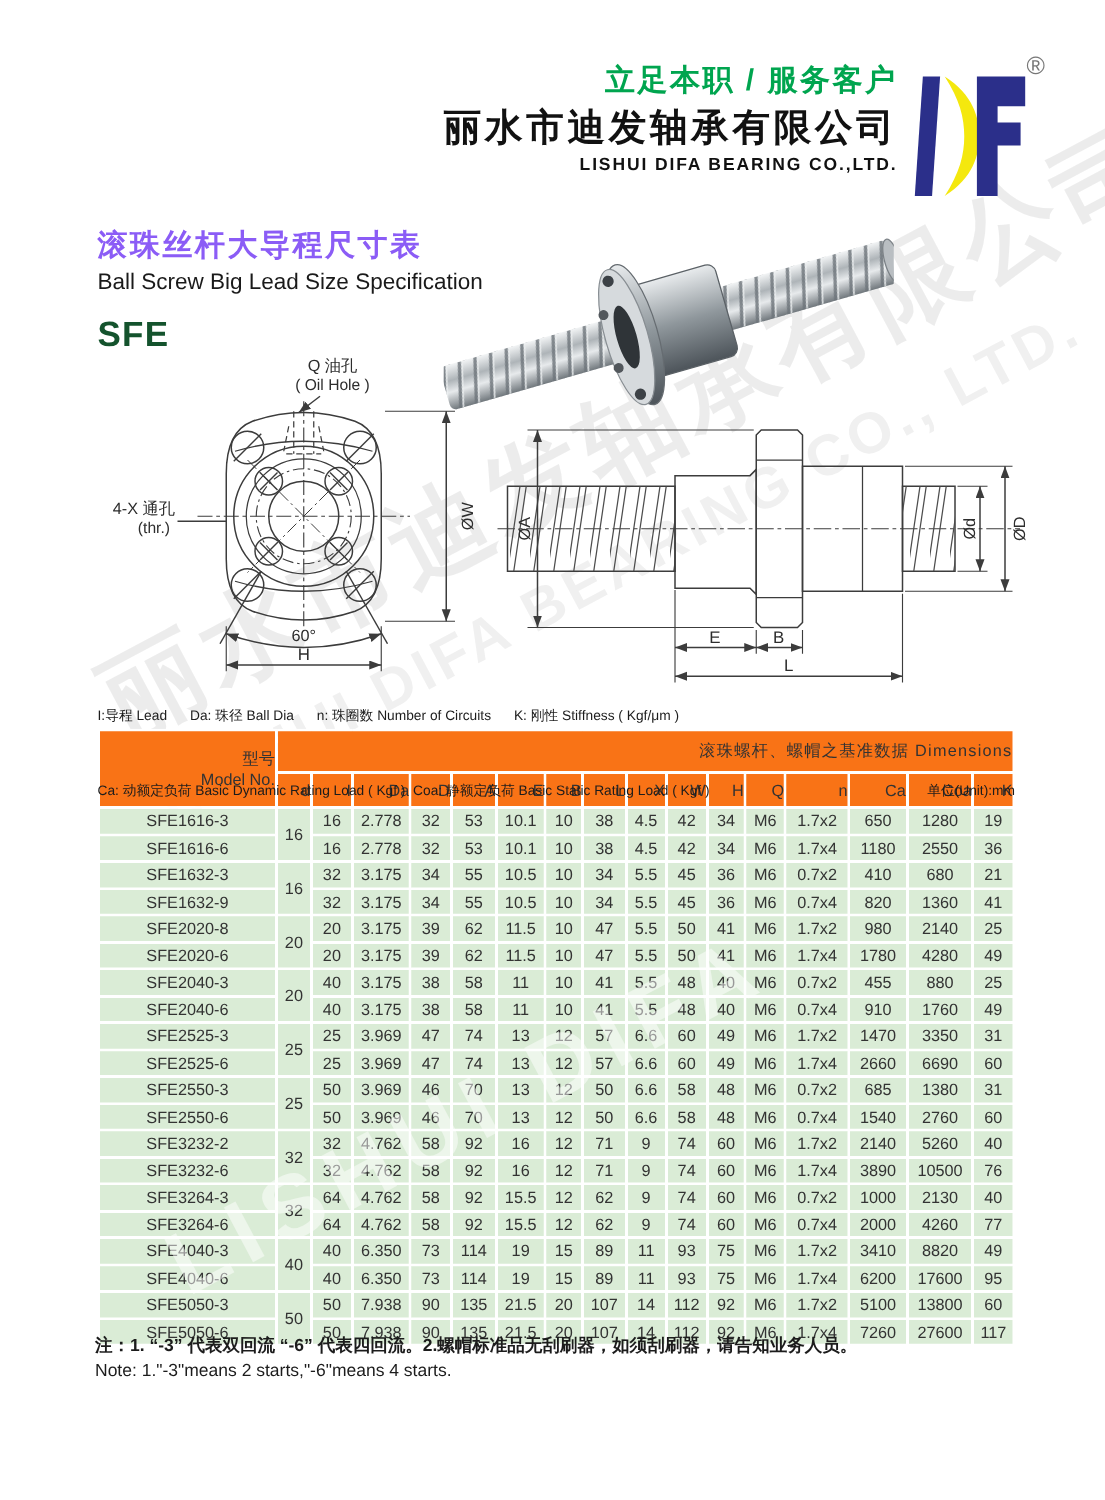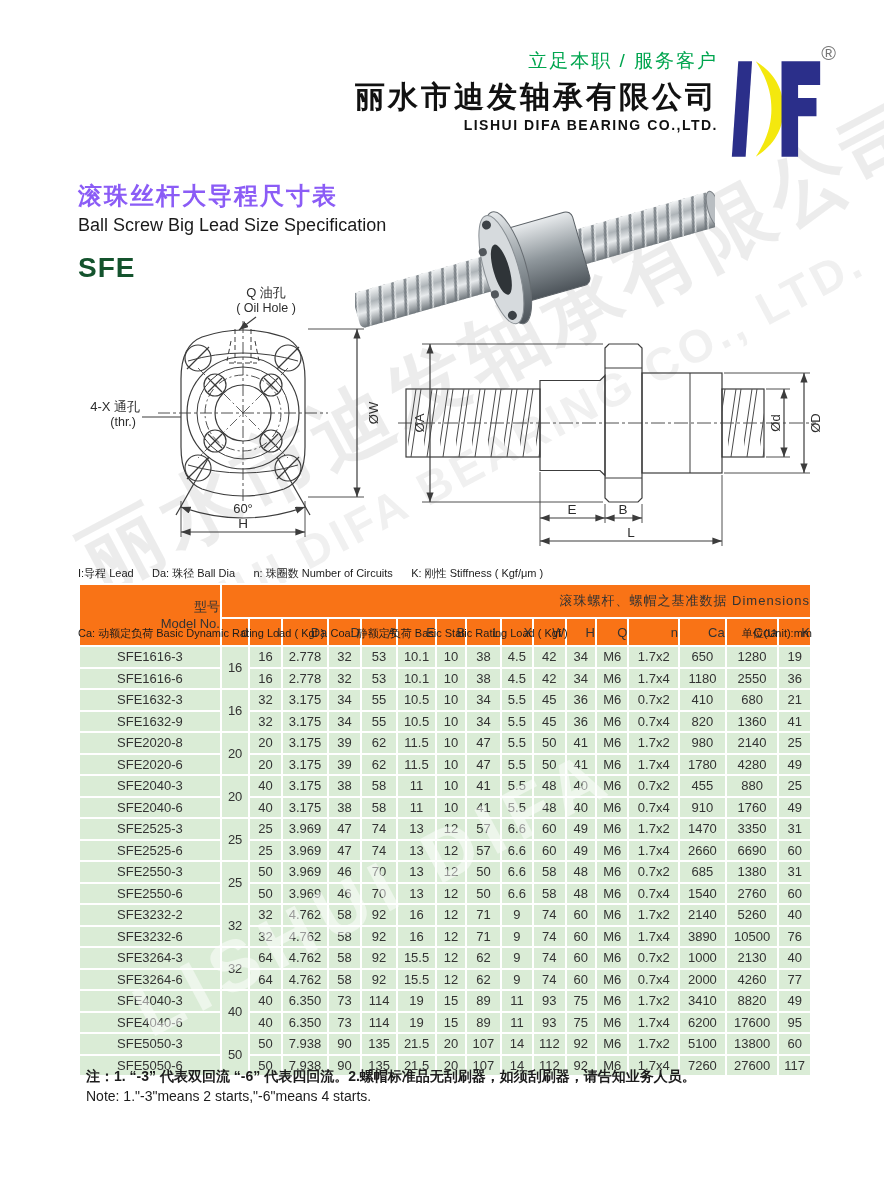--- a/index.html
+++ b/index.html
@@ -1,20 +1,20 @@
 <!DOCTYPE html>
 <html><head>
 <meta charset="utf-8">
 <style>
   html,body{margin:0;padding:0;background:#fff;}
   #page{position:relative;width:884px;height:1200px;background:#fff;overflow:hidden;
         font-family:"Liberation Sans","DejaVu Sans",sans-serif;color:#222;}
   
   .co-block{position:absolute;top:48px;right:166px;text-align:right;z-index:3;}
-  .slogan{font-size:19px;font-weight:normal;color:#00a54f;letter-spacing:2px;margin-bottom:6px;}
+  .slogan{font-size:24px;font-weight:bold;color:#00a54f;letter-spacing:2px;margin-bottom:6px;}
   .co-cn{font-size:30px;font-weight:bold;color:#111;letter-spacing:3px;line-height:1.1;}
   .co-en{font-size:14px;font-weight:bold;color:#111;letter-spacing:1.5px;margin-top:4px;}
   .logo-wrap{position:absolute;top:55px;right:62px;width:92px;height:108px;z-index:3;}
   .reg-mark{position:absolute;top:42px;right:48px;font-size:20px;color:#777;z-index:3;}
   
   .title-block{position:absolute;left:78px;top:180px;z-index:3;}
   .title-cn{font-size:24px;font-weight:bold;color:#8b5cf6;letter-spacing:2px;}
   .title-en{font-size:18px;font-weight:normal;color:#1a1a1a;margin-top:3px;}
   .series{font-size:28px;font-weight:bold;color:#14532d;margin-top:16px;letter-spacing:1px;}
   
@@ -37,21 +37,21 @@
   table.spec{border-collapse:collapse;table-layout:fixed;width:734px;}
   table.spec th,table.spec td{border:2px solid #fff;text-align:center;font-size:13px;
           color:#333;padding:0;overflow:hidden;white-space:nowrap;}
   table.spec thead th{background:#f97316;font-weight:normal;text-align:right;}
   th.dims-head{height:32px;font-size:13.5px;letter-spacing:1px;}
   tr.cols-row th{height:26px;}
   th.model-head{background:#b5d9b0;font-size:13.5px;line-height:17px;}
   table.spec tbody td{background:#daecd6;height:19.5px;line-height:19.5px;}
   td.model-cell{text-align:left;padding-left:22px;}
   
-  .notes{position:absolute;left:86px;top:1066px;width:740px;z-index:3;font-size:14px;
+  .notes{position:absolute;left:76px;top:1066px;width:740px;z-index:3;font-size:14px;
          color:#1c1c1c;line-height:20px;}
   .note-cn{font-weight:bold;}
 </style>
 </head>
 <body>
 
 <div id="page">
 
   <div class="watermark">
     <div class="wm-cn">丽水市迪发轴承有限公司</div>

